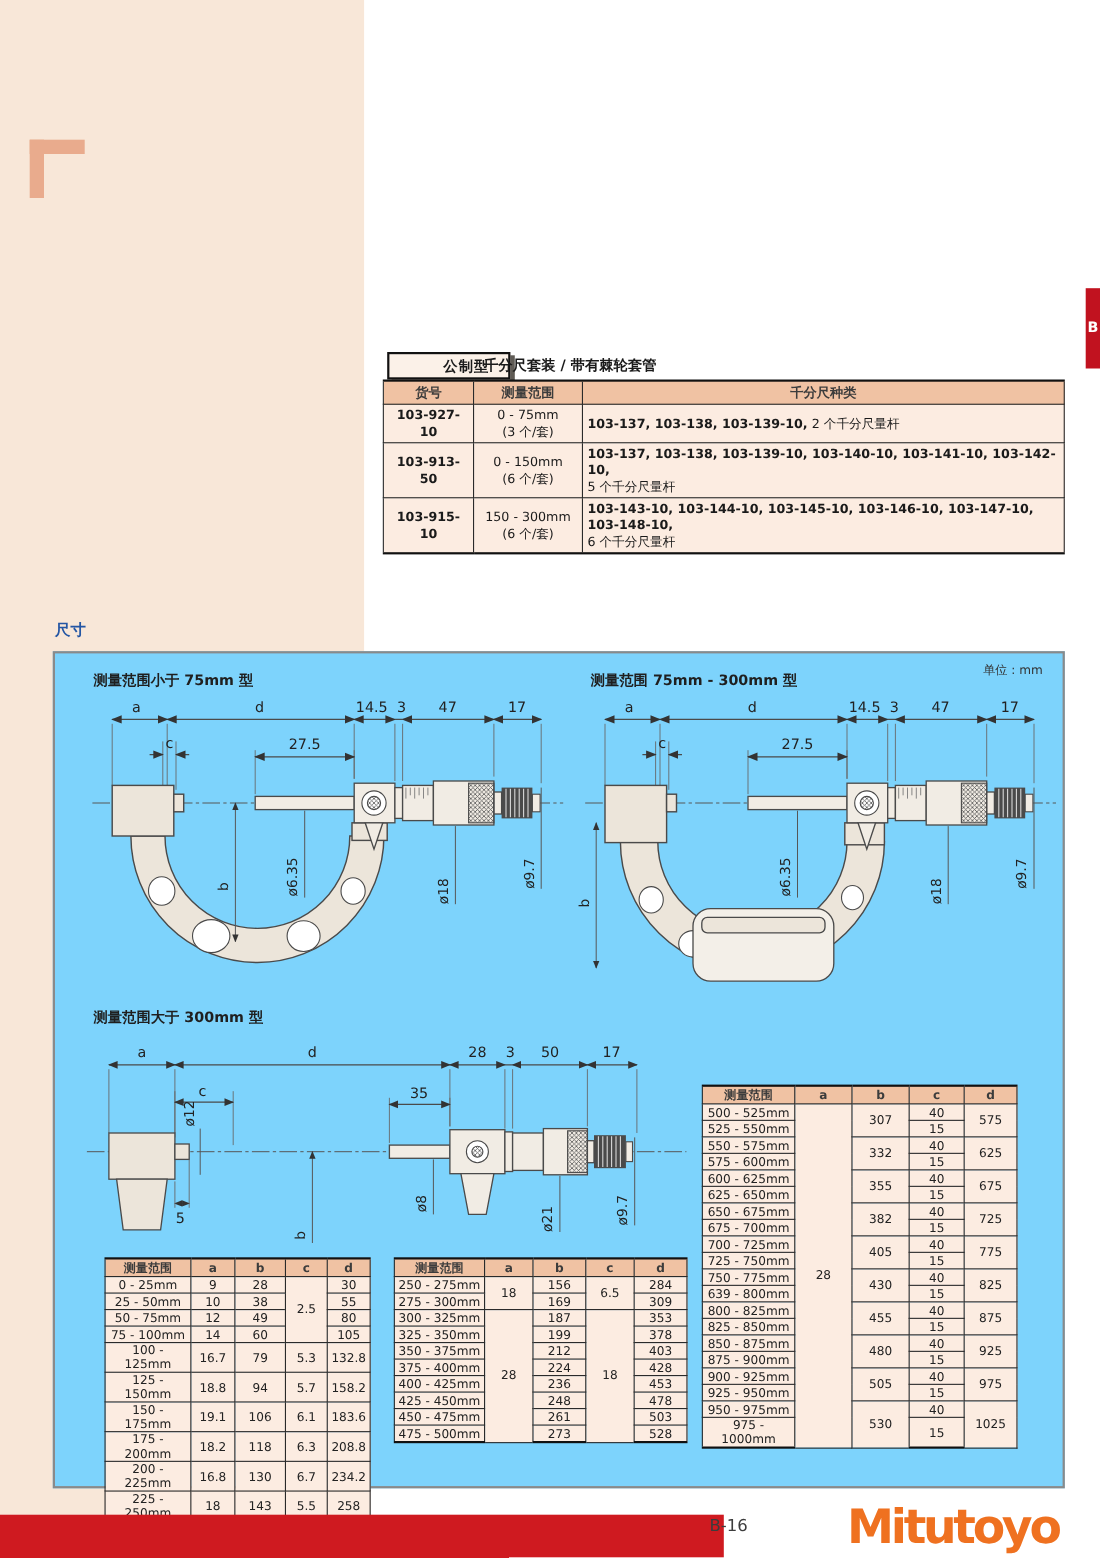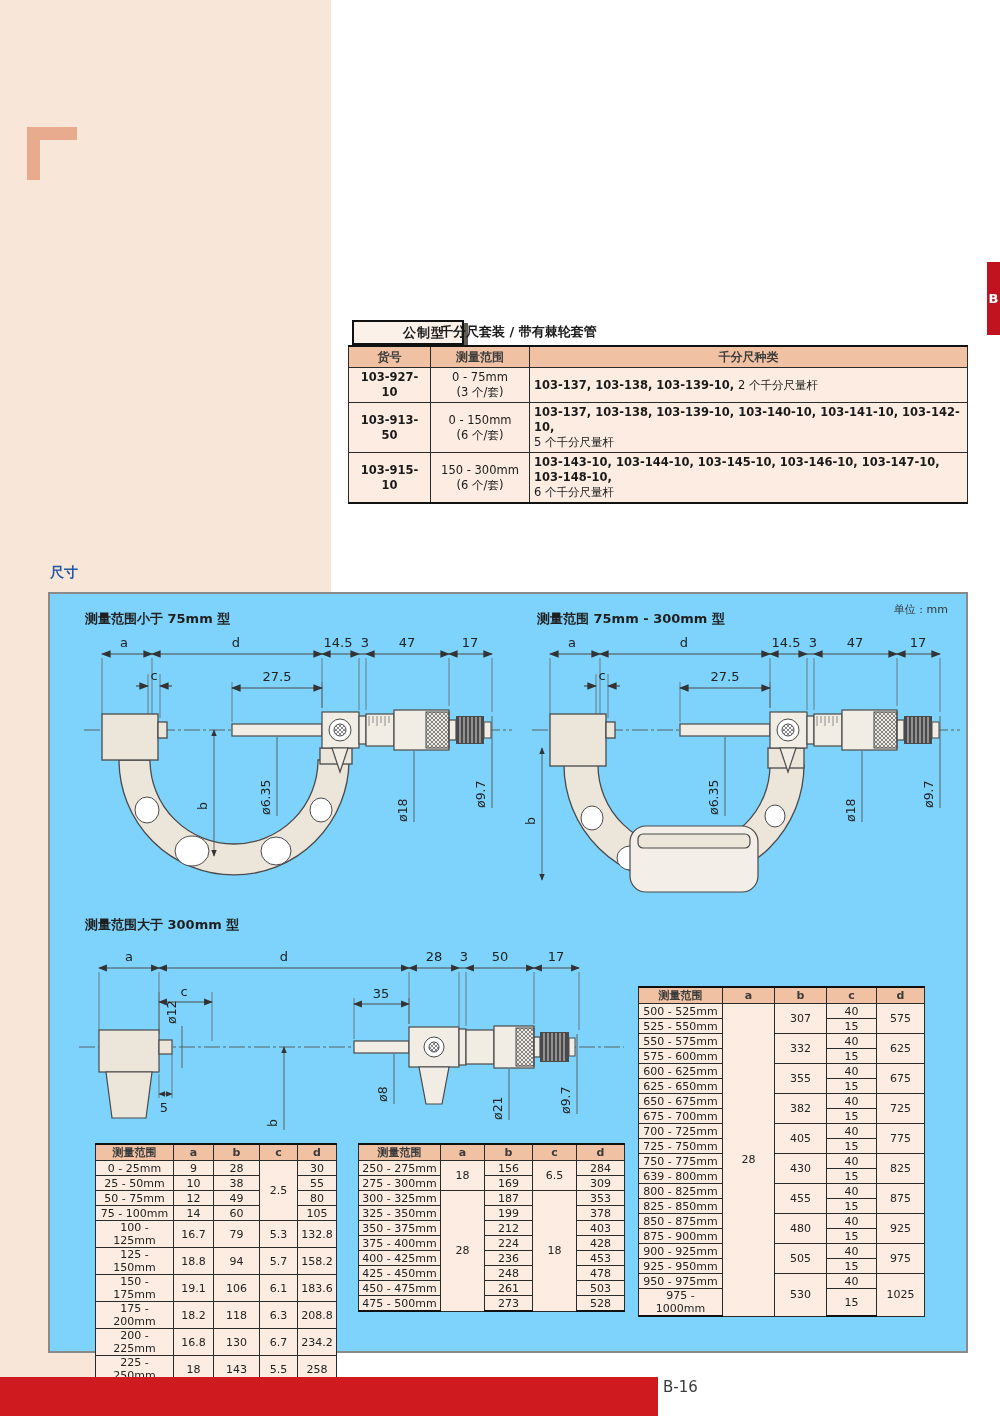--- a/index.html
+++ b/index.html
@@ -33,21 +33,21 @@
   .dtitle{font-size:13px;font-weight:bold;color:#1f1f1f;}
   .dim-table{table-layout:fixed;font-size:11px;}
   .dim-table th{background:#f0c2a3;border:1px solid #2a2a2a;border-top:2px solid #111;
                 font-weight:bold;color:#3c3c3c;height:15px;padding:0;font-size:11px;}
   .dim-table td{background:#fcece1;border:1px solid #2a2a2a;text-align:center;height:14px;
                 padding:0 2px;color:#222;}
   .dim-table tr:last-child td{border-bottom:2px solid #111;}
   
   .footer-red{left:0;top:1377px;width:658px;height:39px;background:#cf1a20;}
   .footer-text{left:40px;top:1384px;font-size:10.5px;line-height:16px;color:#7e1110;}
-  .page-num{left:663px;top:1378px;font-size:15px;color:#3c3c3c;}
+  .page-num{left:645px;top:1378px;font-size:15px;color:#3c3c3c;}
   .brand{left:770px;top:1364px;font-size:43px;font-weight:800;letter-spacing:-3px;color:#ef7120;}
   
   svg text{font-family:"DejaVu Sans","Liberation Sans",sans-serif;font-size:13px;fill:#222;}
   .vlab{font-size:12.5px;}
 </style>
 </head>
 <body>
 
 <div id="page">
 
@@ -644,14 +644,15 @@
           <tr>
             <td>975 - 1000mm</td>
             <td>15</td>
           </tr>
         </tbody>
     </table>
   </div>
 
   <div class="abs footer-red"></div>
   <div class="abs page-num">B-16</div>
+  <div class="abs brand">Mitutoyo</div>
 
 </div>
 
 </body></html>

